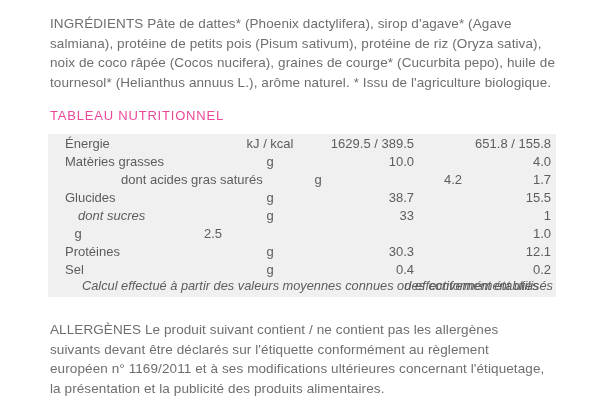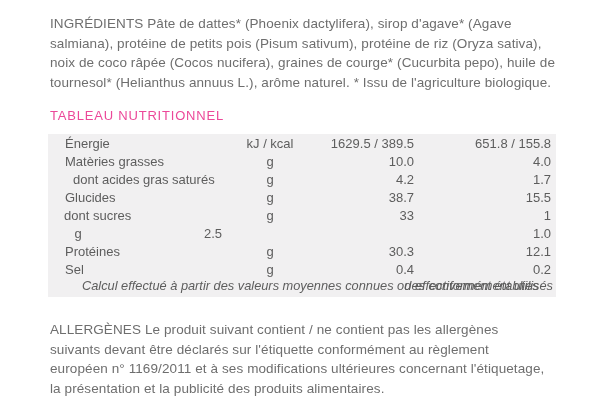--- a/index.html
+++ b/index.html
@@ -18,22 +18,22 @@
   .band{
     display:flex;flex:1;background:#d8d7d8;border-bottom:2px solid #1f1f1f;border-top:1px solid #aeaeae;
     box-sizing:border-box;align-items:center;
   }
   .band .hcell{font-weight:bold;color:#141414;font-size:12.5px;letter-spacing:0.4px;text-align:right;}
   .band .h100{width:109px;padding-right:2px;box-sizing:border-box;}
   .band .h40{flex:1;padding-right:8px;box-sizing:border-box;}
   .tbody{background:#f1f0f1;padding-bottom:2px;}
   .trow{display:flex;height:18px;align-items:center;}
   .cell-label{width:192px;padding-left:17px;box-sizing:border-box;white-space:nowrap;}
-  .indent-1 .cell-label{padding-left:25px;}
-  .indent-2 .cell-label{padding-left:16px;}
+  .indent-1 .cell-label{padding-left:25px;margin-left:48px;}
+  .indent-2 .cell-label{padding-left:30px;font-style:italic;}
   .cell-unit{width:60px;text-align:center;}
   .cell-100{width:116px;text-align:right;padding-right:2px;box-sizing:border-box;}
   .cell-40{flex:1;text-align:right;padding-right:5px;box-sizing:border-box;}
   .note-row{
     position:relative;height:17px;font-style:italic;font-size:12.8px;color:#5d5d5d;
     padding-left:34px;white-space:nowrap;
   }
   .note-overlay{
     position:absolute;right:3px;top:0;font-style:italic;color:#5d5d5d;white-space:nowrap;
   }

